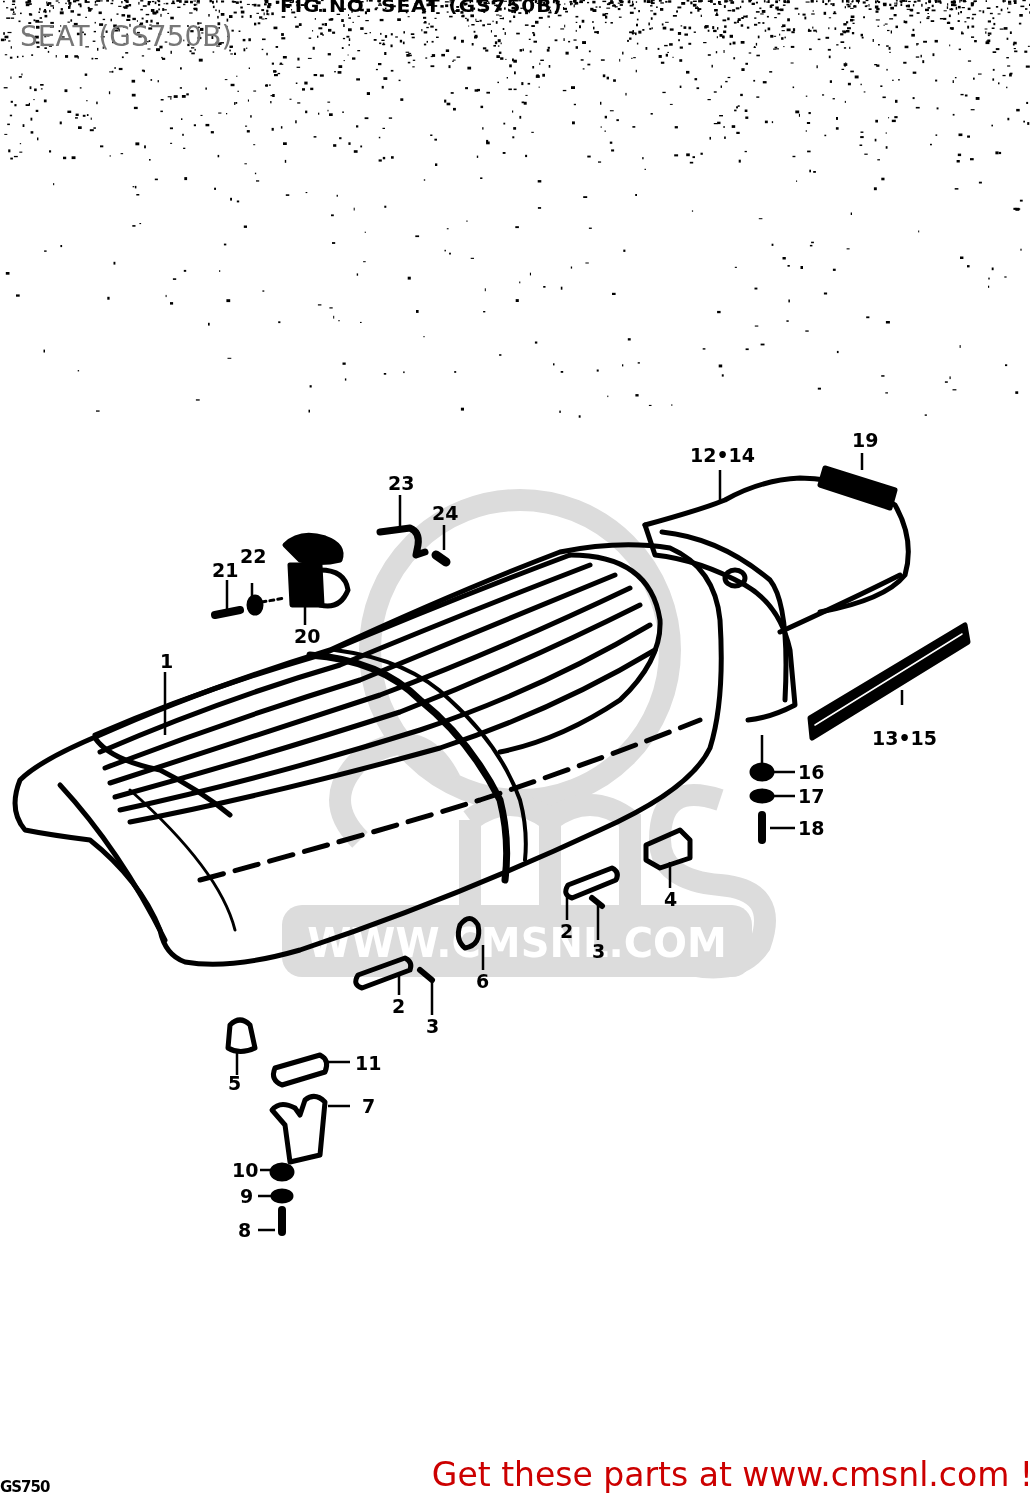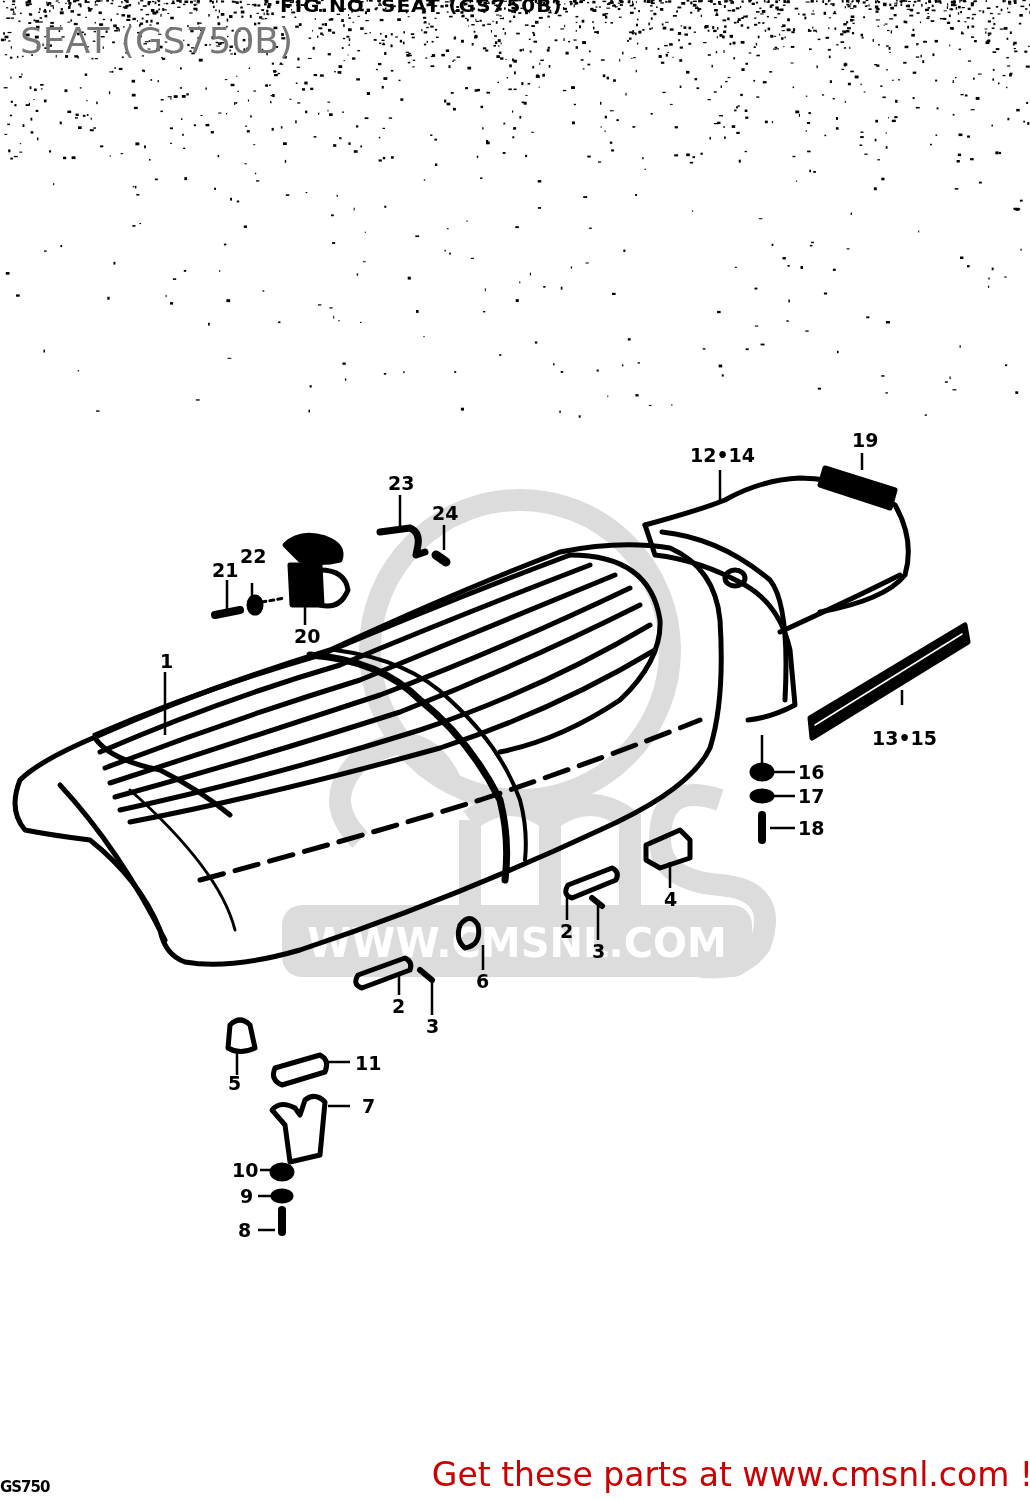--- a/index.html
+++ b/index.html
@@ -1,19 +1,19 @@
 <!DOCTYPE html>
 <html><head>
 <meta charset="utf-8">
 <style>
   html, body { margin:0; padding:0; background:#ffffff; }
   body { width:1030px; height:1500px; position:relative; overflow:hidden; font-family:"DejaVu Sans", sans-serif; }
   .noise { position:absolute; left:0; top:0; width:1030px; height:440px; }
   .orig-caption { position:absolute; left:280px; top:-6px; font-family:"DejaVu Sans", sans-serif; font-weight:bold; font-size:20px; color:#000; letter-spacing:1px; transform:scaleY(0.85); }
-  .title { position:absolute; left:20px; top:20px; font-family:"DejaVu Sans", sans-serif; font-size:36px; color:#777777; letter-spacing:0px; }
+  .title { position:absolute; left:20px; top:20px; font-family:"DejaVu Sans", sans-serif; font-size:28px; color:#777777; letter-spacing:0px; }
   .diagram { position:absolute; left:0; top:0; width:1030px; height:1500px; }
   .callout { font-family:"DejaVu Sans", sans-serif; font-weight:bold; font-size:19px; fill:#000; }
   .model-code { position:absolute; left:0; top:1478px; font-family:"DejaVu Sans", sans-serif; font-weight:bold; font-size:15px; color:#000; letter-spacing:-1px;text-align:center; }
   .footer { position:absolute; left:0; width:1030px; top:1455px; text-align:right; font-family:"DejaVu Sans", sans-serif; font-size:33px; color:#cc0000; }
   .footer span { position:relative; left:3px; }
 </style>
 </head>
 <body>
 
 <svg class="noise" viewBox="0 0 1030 440">

